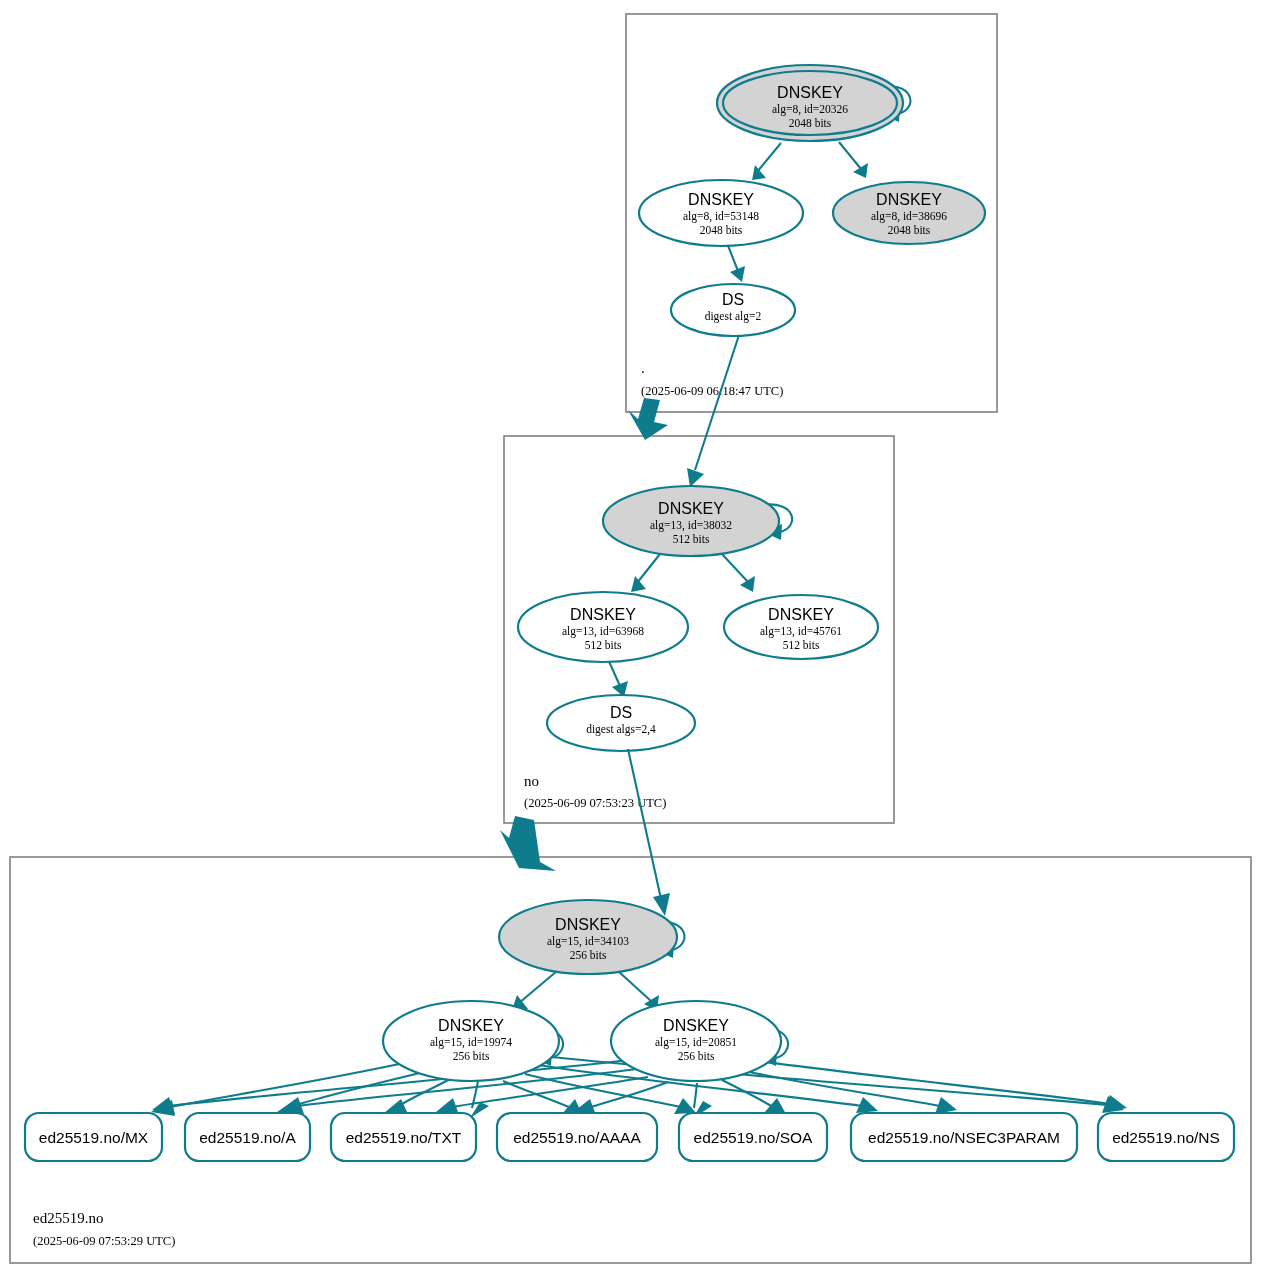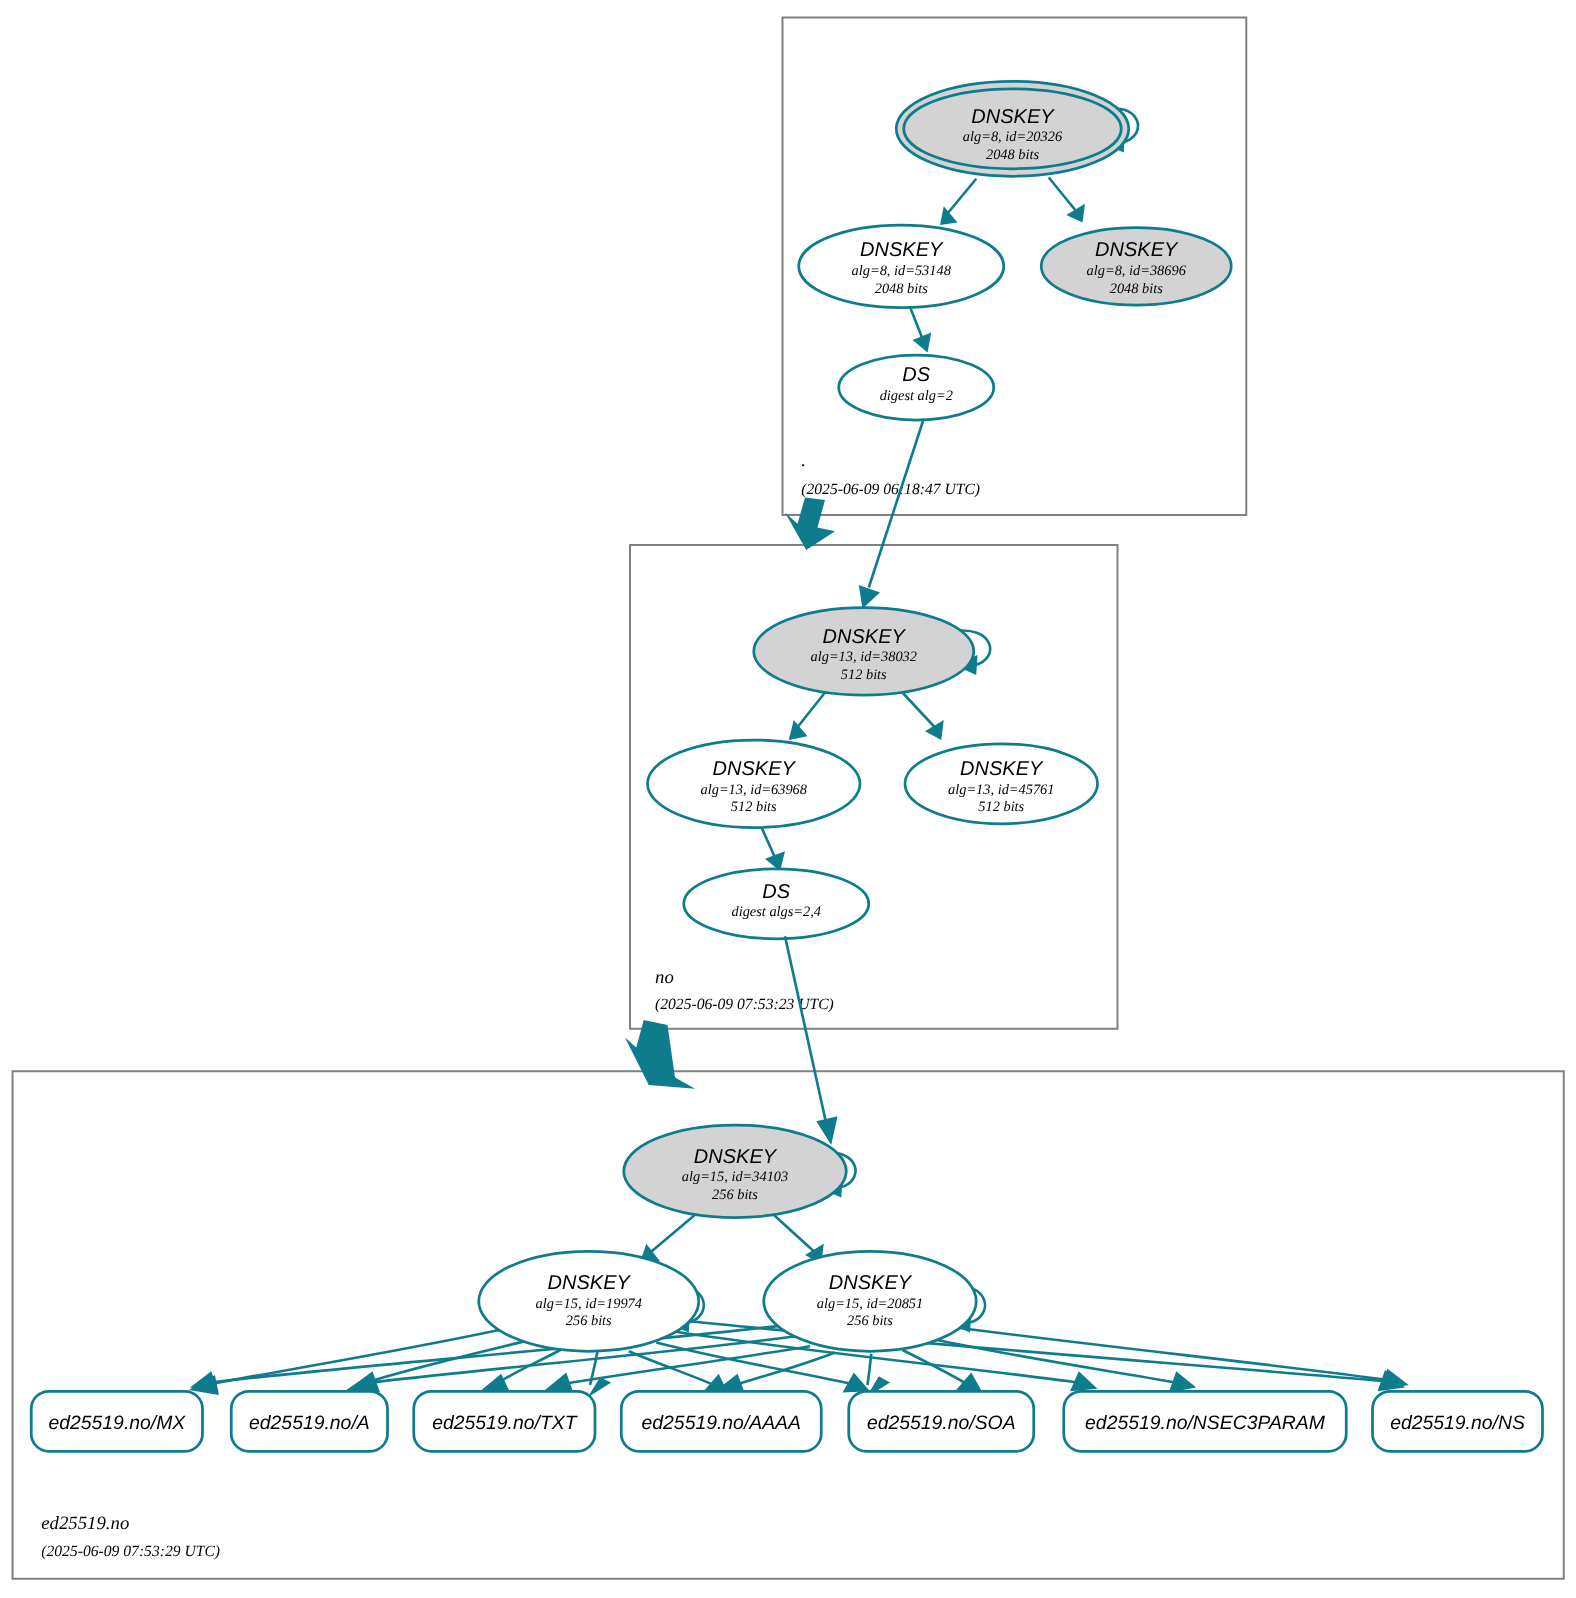--- a/index.html
+++ b/index.html
@@ -6,21 +6,20 @@
     margin: 0;
     padding: 0;
     background: #ffffff;
   }
   #canvas {
     position: relative;
     width: 1108px;
     height: 1278px;
     background: #ffffff;
     font-family: "Liberation Sans", sans-serif;
-    font-style: italic;
   }
   svg { display: block; }
   .zone-box {
     fill: none;
     stroke: #808080;
     stroke-width: 1.6;
   }
   .node-ell {
     stroke: #0e7c8c;
     stroke-width: 2.2;

